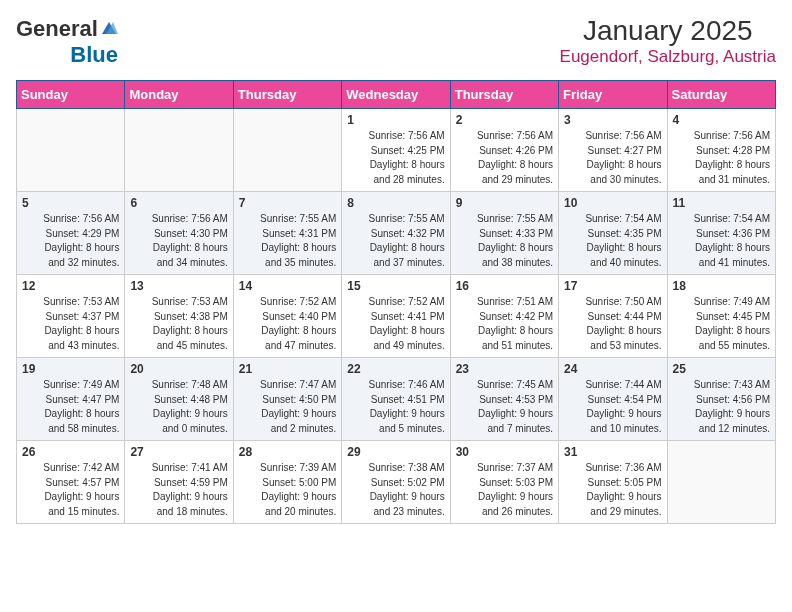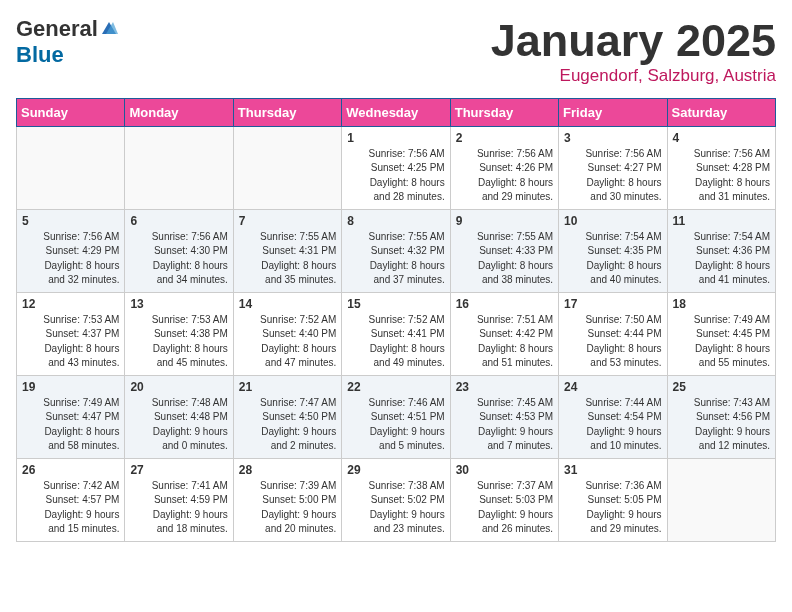--- a/index.html
+++ b/index.html
@@ -12,21 +12,21 @@
     }
     .header {
       display: flex;
       justify-content: space-between;
       align-items: flex-start;
       margin-bottom: 12px;
     }
     .logo {
       display: flex;
       flex-direction: column;
-      align-items: flex-start;
+      align-items: flex-end;
     }
     .logo-text {
       display: flex;
       align-items: center;
     }
     .logo-general {
       font-size: 22px;
       font-weight: bold;
       color: #333;
     }
@@ -38,24 +38,25 @@
     .logo-icon {
       display: inline-block;
       width: 18px;
       height: 18px;
       margin-left: 2px;
     }
     .title-block {
       text-align: right;
     }
     .month-title {
-      font-size: 45px;
-      font-weight: bold;
+      font-size: 28px;
+      font-weight: normal;
       color: #333;
       line-height: 1.1;
+      text-align: center;
     }
     .subtitle {
       font-size: 17px;
       color: #be185d;
     }
     table {
       width: 100%;
       border-collapse: collapse;
       border: 1px solid #ccc;
     }

